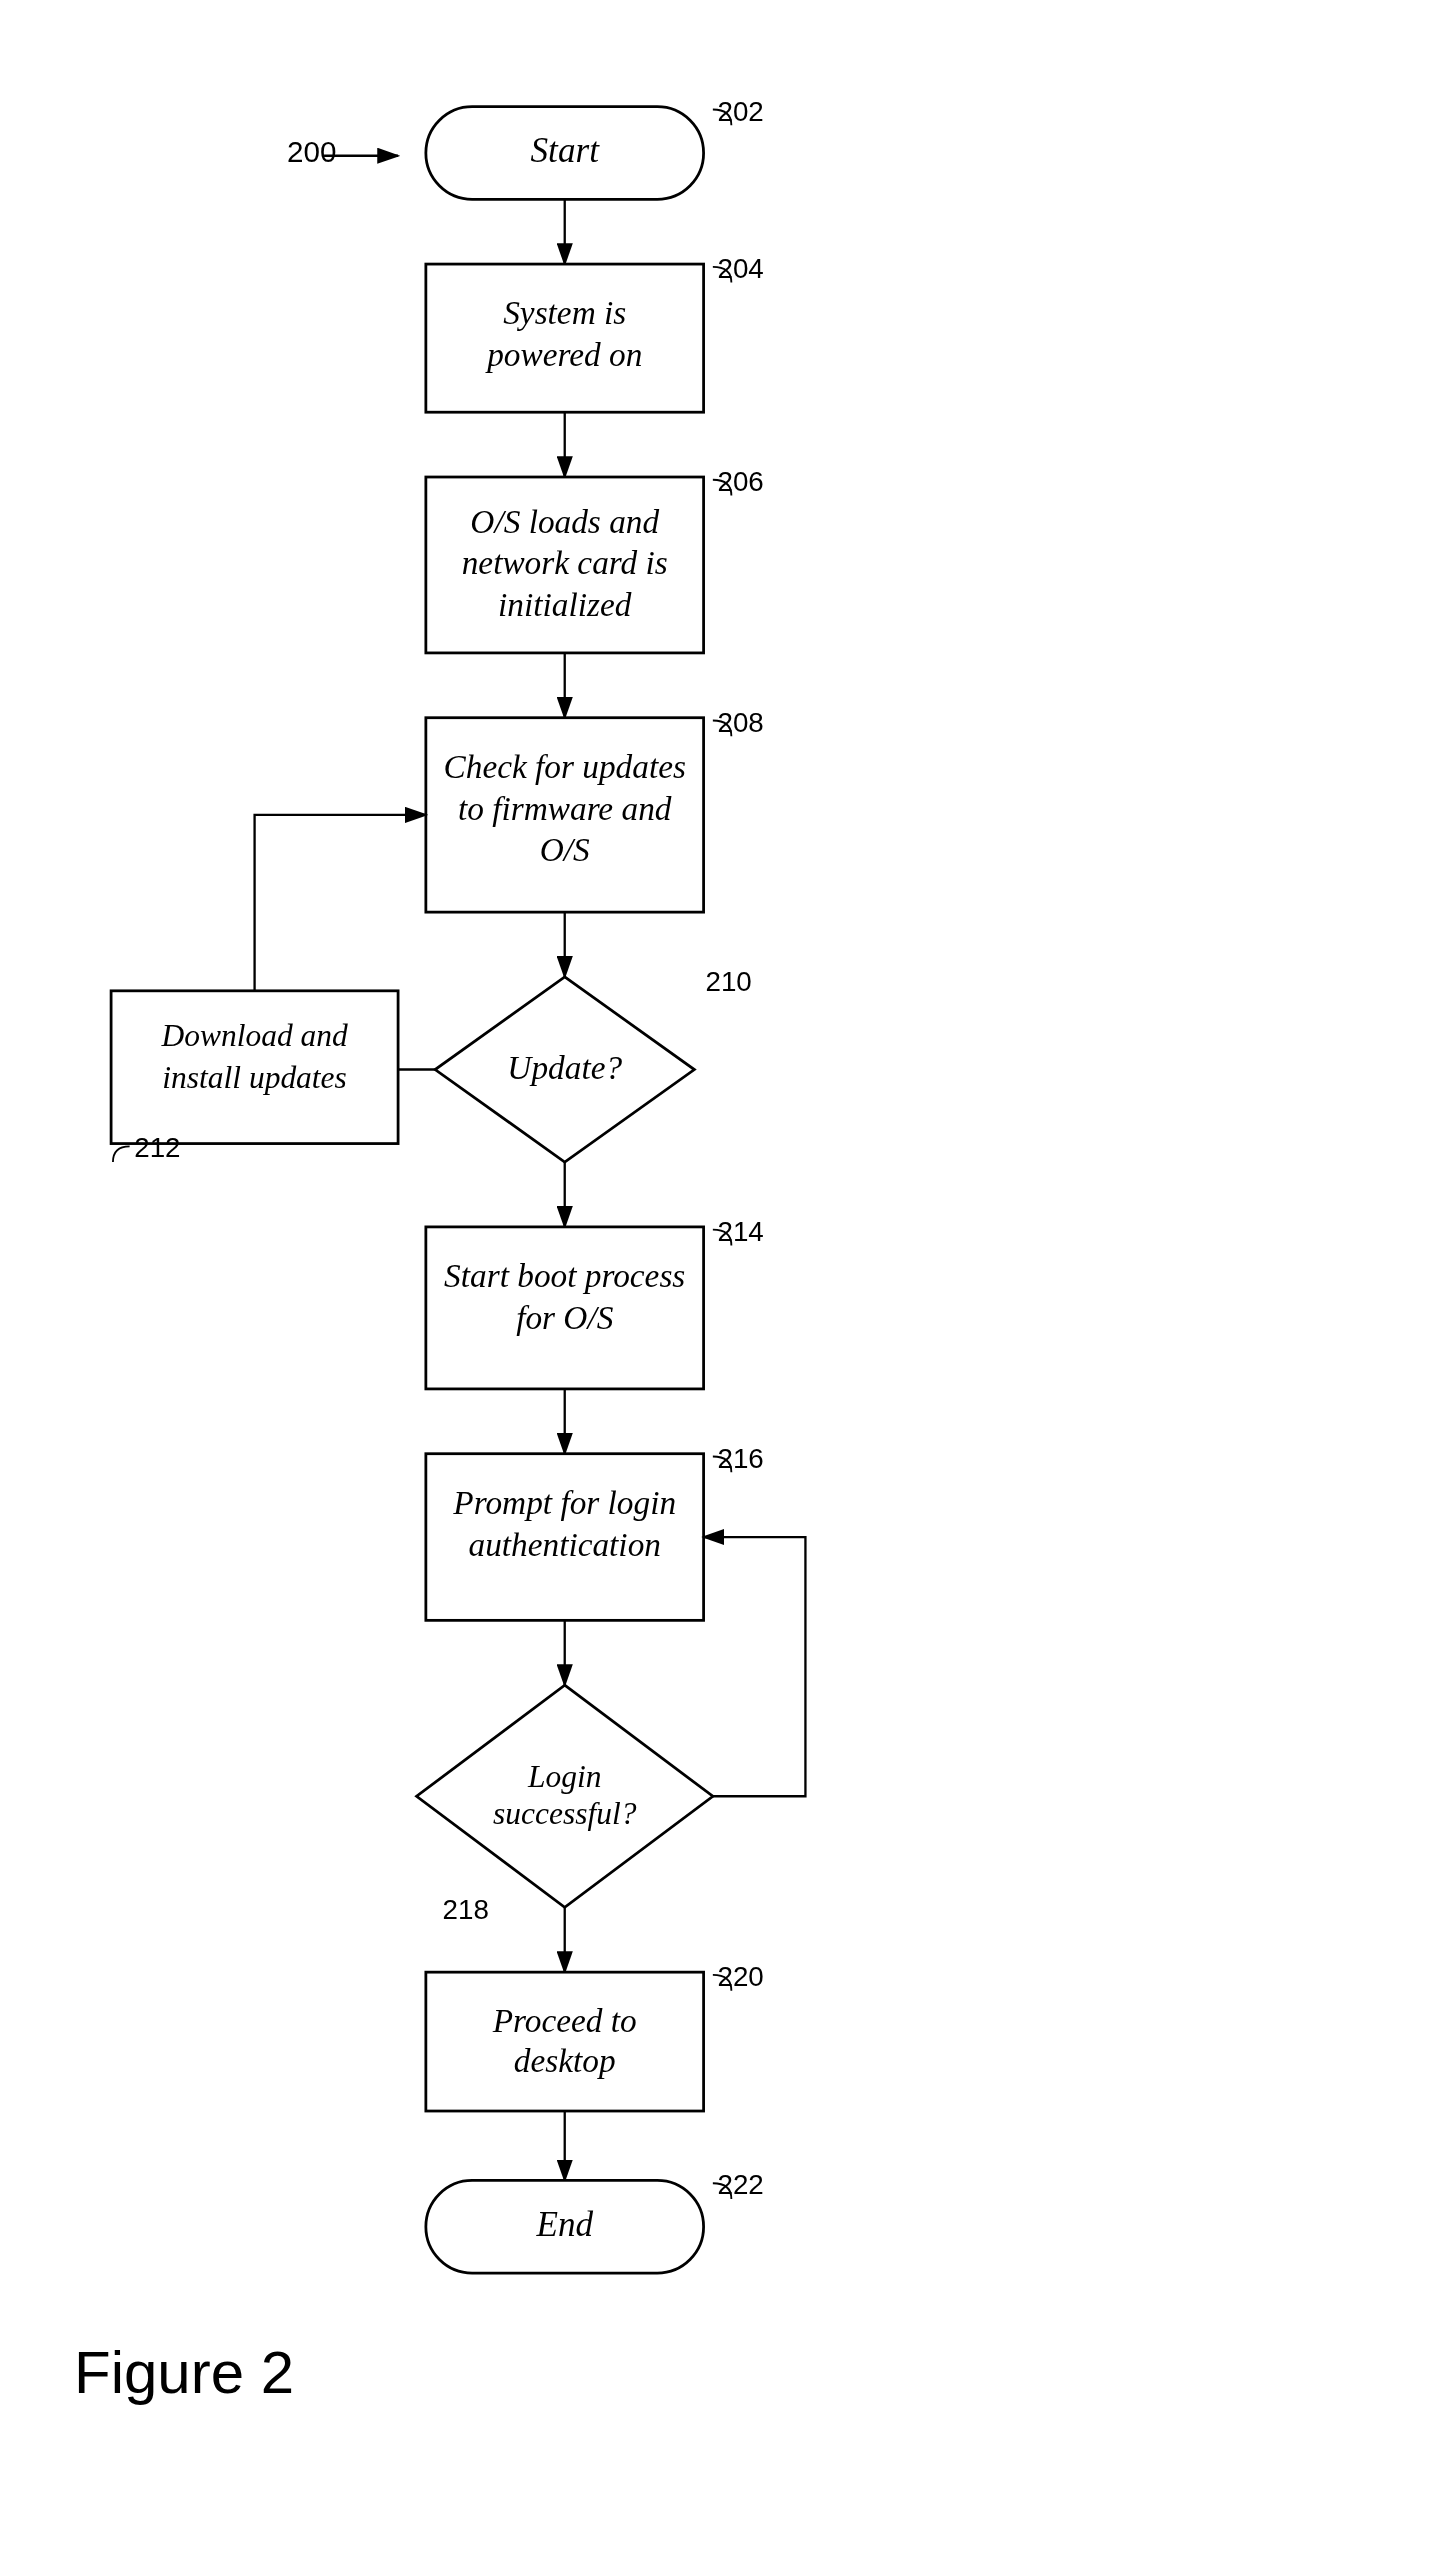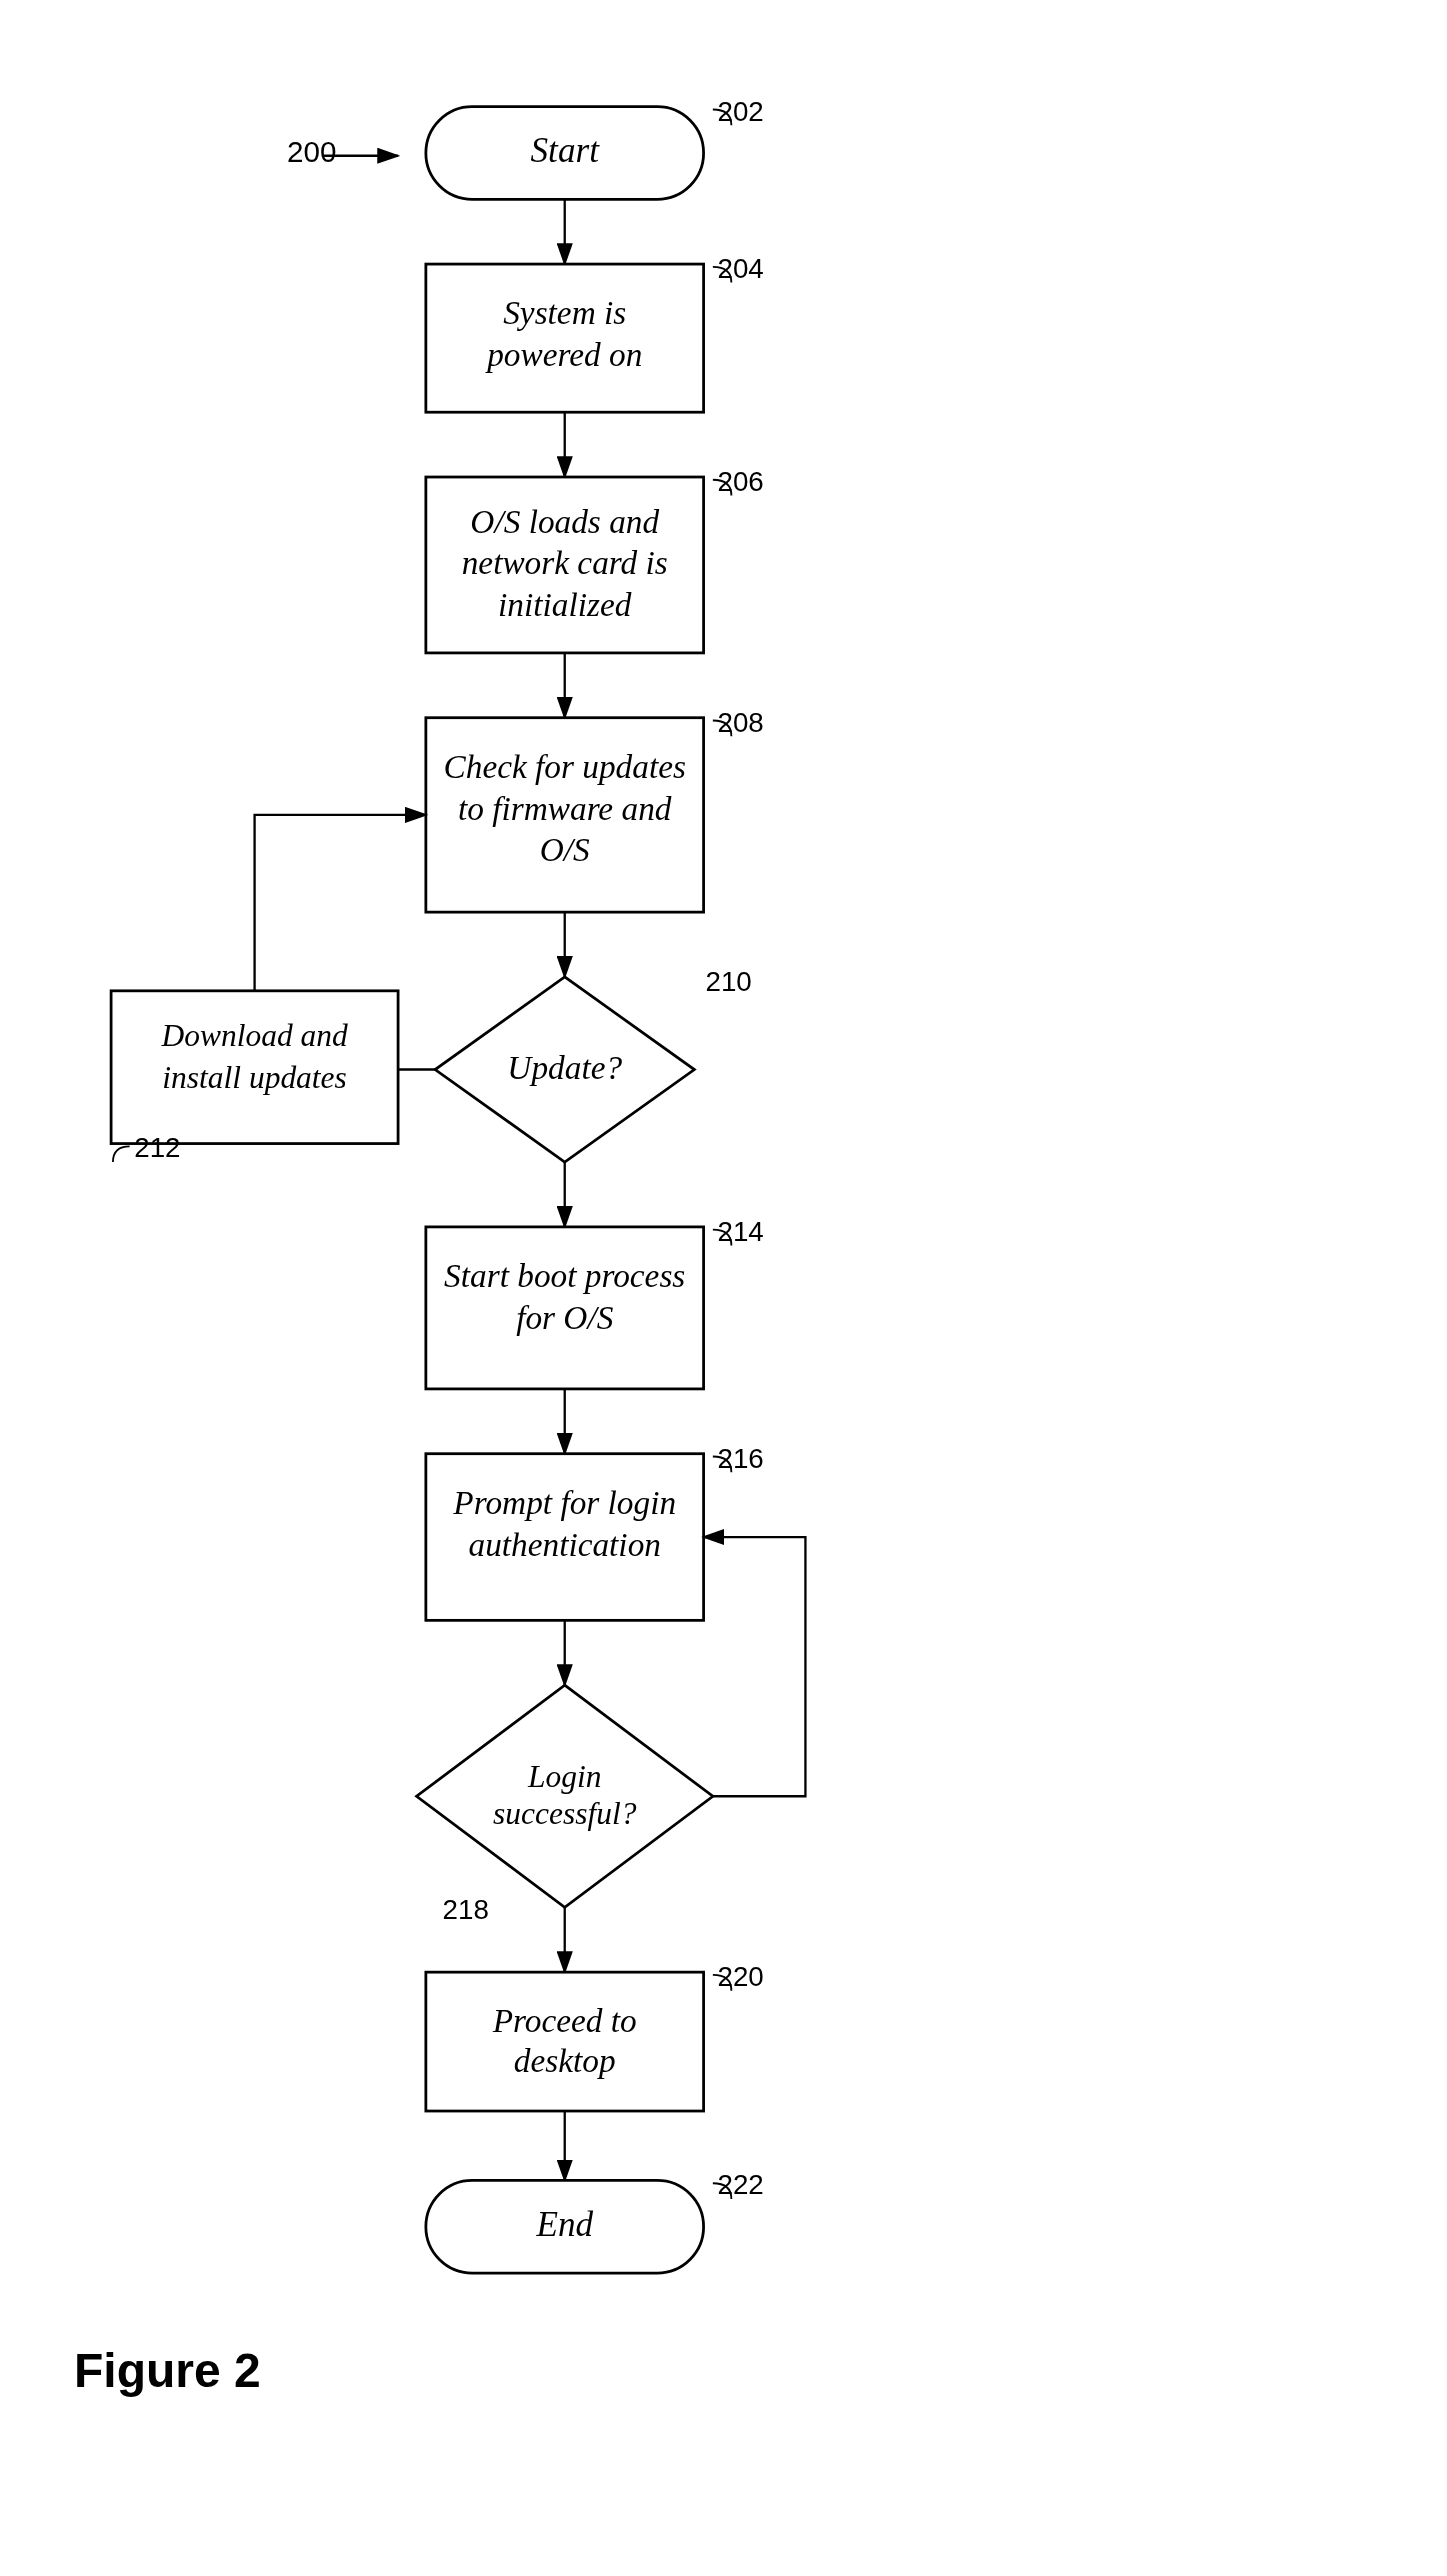--- a/index.html
+++ b/index.html
@@ -15,23 +15,23 @@
     .diagram-container {
       position: relative;
       width: 1447px;
       height: 2576px;
     }
 
     
     .figure-label {
       position: absolute;
       left: 74px;
-      bottom: 178px;
-      font-size: 48px;
-      font-weight: bold;
+      bottom: 169px;
+      font-size: 60px;
+      font-weight: normal;
       font-family: Arial, sans-serif;
     }
 
     
     .flowchart-svg {
       position: absolute;
       left: 0;
       top: 0;
       width: 1447px;
       height: 2576px;

